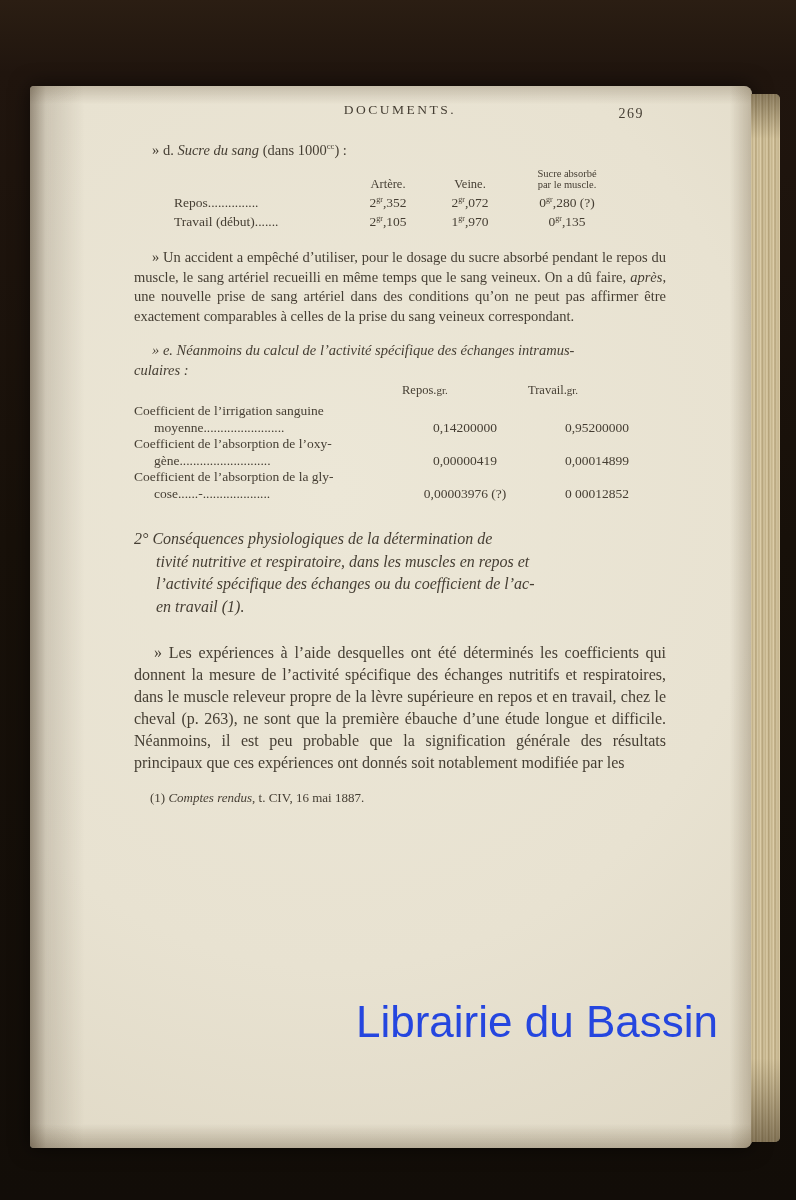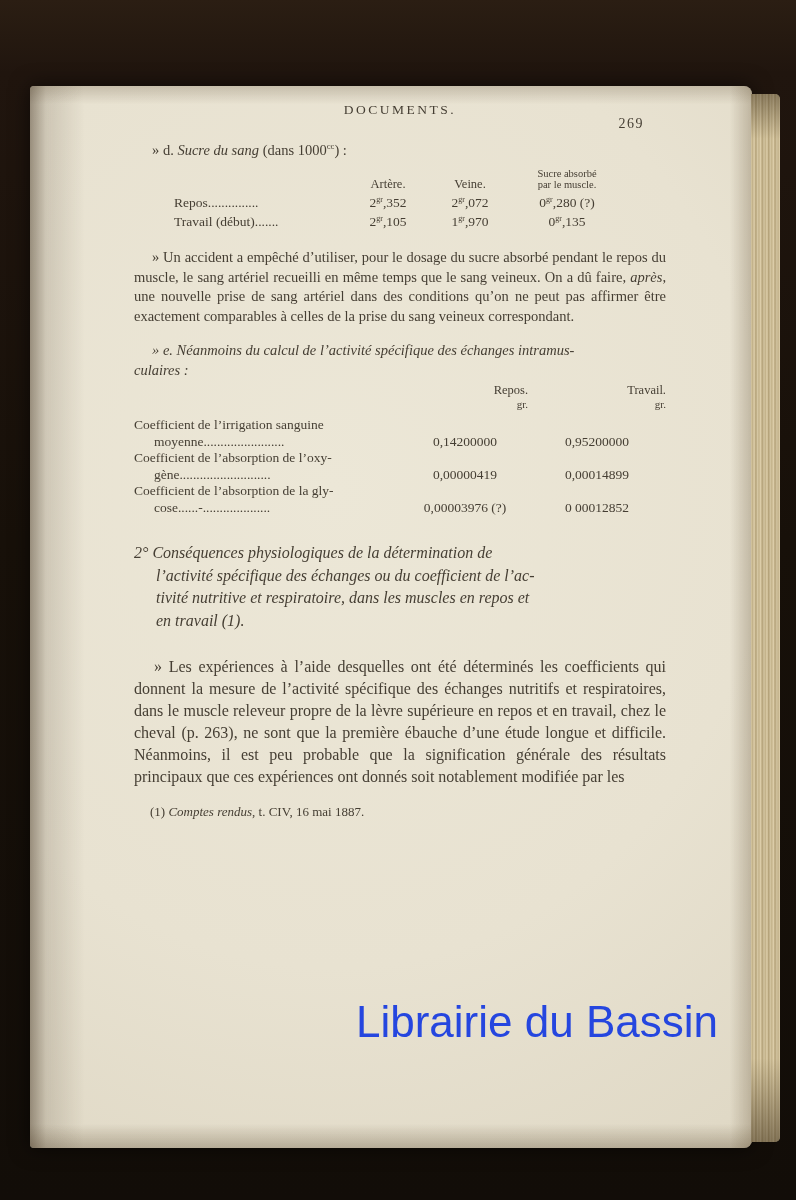--- a/index.html
+++ b/index.html
@@ -34,41 +34,41 @@
   .fore-edge::after {
     content:""; position:absolute; inset:0; border-radius:inherit;
     background:linear-gradient(180deg, rgba(58,44,24,.45), rgba(58,44,24,0) 45px, rgba(58,44,24,0) 92%, rgba(58,44,24,.5));
   }
 
   .content { position:absolute; left:104px; top:16px; width:532px; color:#453e33; }
 
   sup { font-size:.6em; line-height:0; }
 
   .page-header { position:relative; height:20px; text-align:center; font-size:13.5px; letter-spacing:2.5px; }
-  .page-number { position:absolute; right:22px; top:14px; font-size:14px; letter-spacing:1.5px; }
+  .page-number { position:absolute; right:22px; top:4px; font-size:14px; letter-spacing:1.5px; }
 
   .d-heading { margin-top:20px; padding-left:18px; font-size:14.5px; }
 
   .t1 { margin-top:9px; margin-left:40px; font-size:13.5px; }
   .t1-row { display:grid; grid-template-columns:170px 88px 76px 118px; align-items:end; line-height:19px; }
   .t1-head { margin-bottom:3px; line-height:12px; }
   .t1-cell { text-align:center; }
   .t1-label { white-space:nowrap; overflow:hidden; }
   .t1-colhead { font-size:12.5px; }
   .t1-colhead-small { font-size:10.5px; line-height:11px; display:flex; flex-direction:column; }
 
   .p-small { margin-top:17px; font-size:14.5px; line-height:19.5px; text-align:justify; text-indent:18px; }
 
   .e-heading { margin-top:15px; font-style:italic; font-size:14.5px; line-height:19.5px; }
   .e-l1 { padding-left:18px; }
 
   .t2 { margin-top:3px; font-size:13.5px; }
   .t2-grid { display:grid; grid-template-columns:268px 126px 138px; align-items:end; }
   .t2-head { margin-bottom:6px; }
-  .t2-colhead { display:flex; flex-direction:column; text-align:right; font-size:12.5px; line-height:14px; }
+  .t2-colhead { display:flex; flex-direction:row; text-align:left; font-size:12.5px; line-height:14px; }
   .t2-unit { font-size:11px; }
   .t2-l1 { line-height:16.5px; }
   .t2-l2 { padding-left:20px; line-height:16.5px; white-space:nowrap; overflow:hidden; }
   .t2-val { text-align:center; line-height:16.5px; }
 
   .p-main { margin-top:22px; font-size:16px; line-height:22px; text-align:justify; text-indent:20px; }
 
   .heading2 { margin-top:26px; font-style:italic; font-size:16px; line-height:22.5px; }
   .h2-cont { padding-left:22px; }
 
@@ -166,22 +166,22 @@
             <span class="t2-l2">cose......-....................</span>
             <span class="t2-val">0,00003976 (?)</span>
             <span class="t2-val">0 00012852</span>
           </div>
         </div>
       </div>
 
 
       <div class="heading2">
         <div class="h2-line">2° Conséquences physiologiques de la détermination de</div>
+        <div class="h2-line h2-cont">tivité nutritive et respiratoire, dans les muscles en repos et</div>
         <div class="h2-line h2-cont">l’activité spécifique des échanges ou du coefficient de l’ac-</div>
-        <div class="h2-line h2-cont">tivité nutritive et respiratoire, dans les muscles en repos et</div>
         <div class="h2-line h2-cont">en travail (1).</div>
       </div>
 
       <p class="p-main p-exp">» Les expériences à l’aide desquelles ont été déterminés les coefficients qui donnent la mesure de l’activité spécifique des échanges nutritifs et respiratoires, dans le muscle releveur propre de la lèvre supérieure en repos et en travail, chez le cheval (p. 263), ne sont que la première ébauche d’une étude longue et difficile. Néanmoins, il est peu probable que la signification générale des résultats principaux que ces expériences ont donnés soit notablement modifiée par les</p>
 
       <p class="footnote">(1) <i>Comptes rendus</i>, t. CIV, 16 mai 1887.</p>
 
     </div>
   </div>
 

